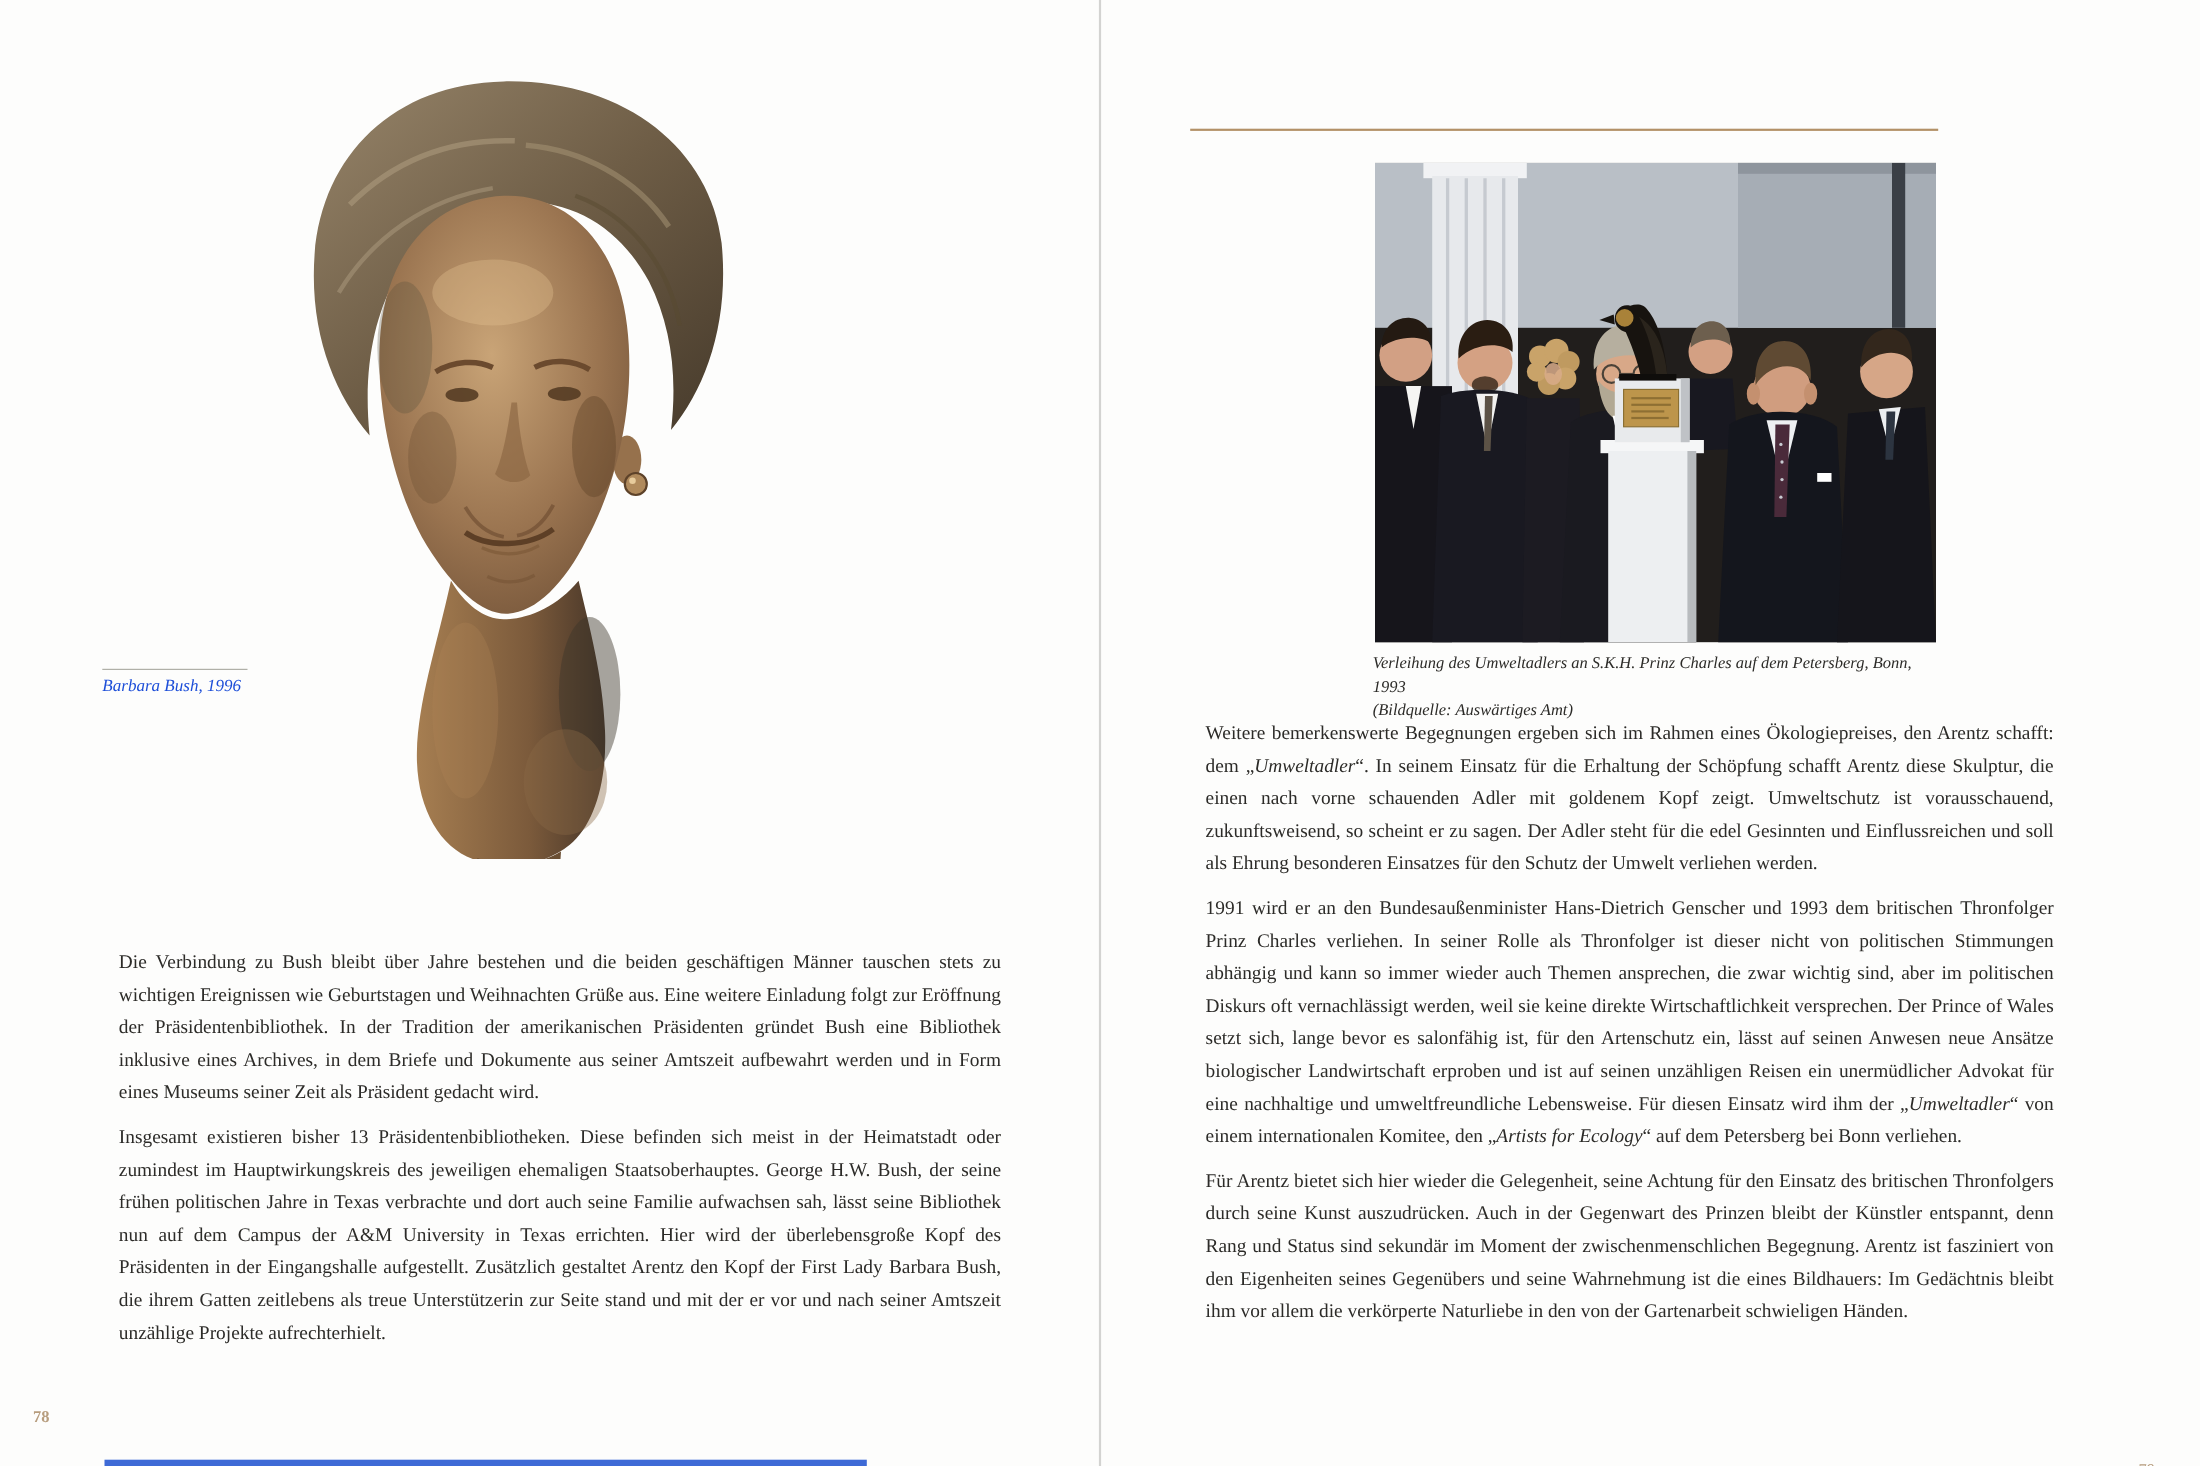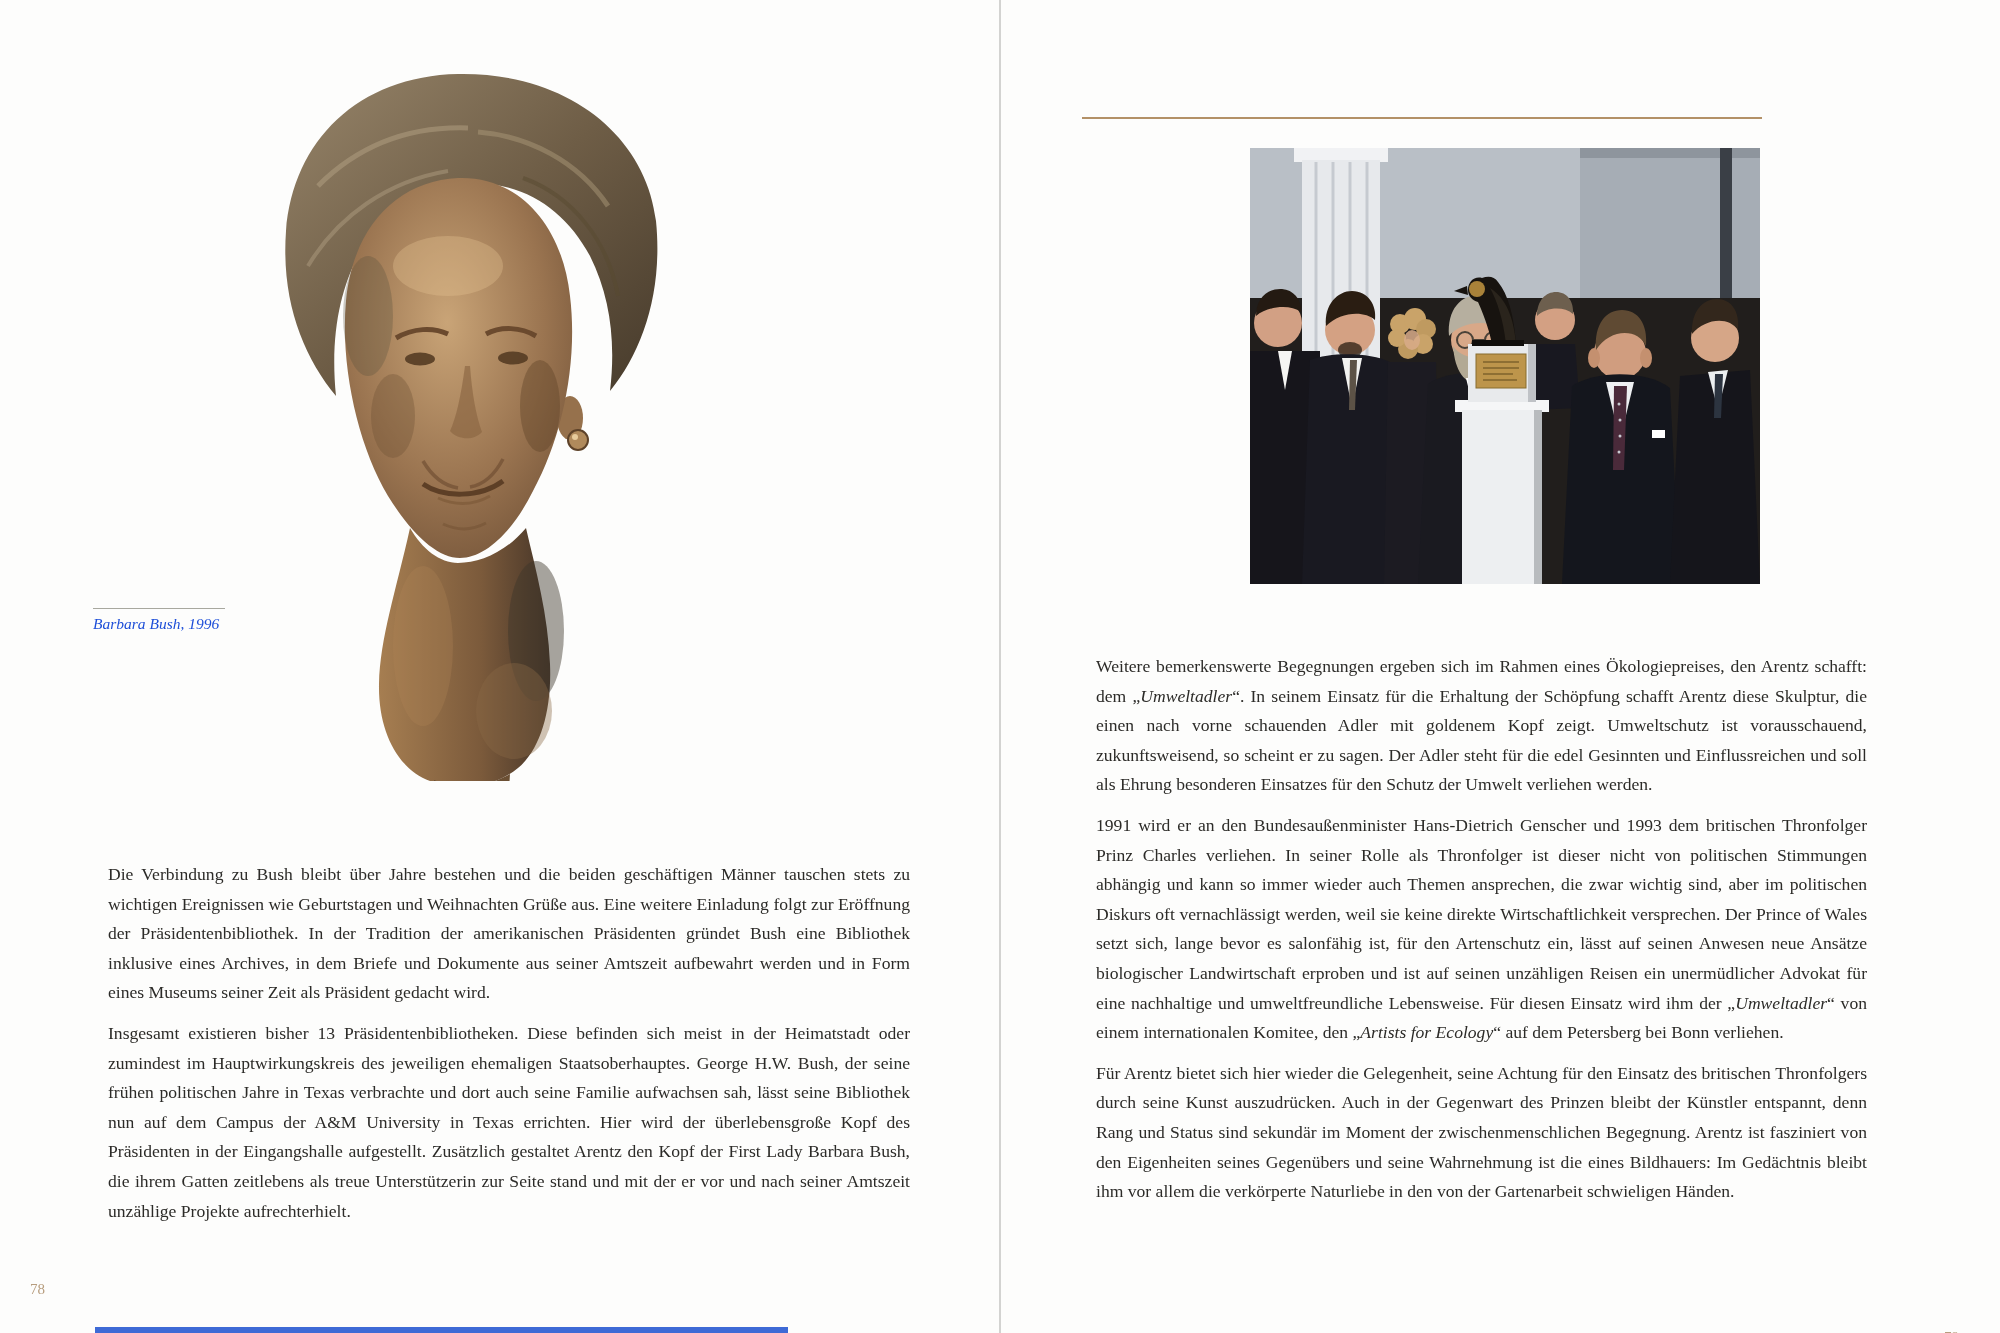--- a/index.html
+++ b/index.html
@@ -19,21 +19,21 @@
     font-size:29px;letter-spacing:2px;color:#b39167;font-weight:400;white-space:nowrap;
   }
   .chapter-rule{position:absolute;left:1082px;top:117px;width:680px;height:2px;background:#b39167;}
   .ceremony-figure{position:absolute;left:1250px;top:148px;width:510px;height:436px;}
   .photo-caption{position:absolute;left:1248px;top:593px;width:520px;font-style:italic;font-size:15px;line-height:21.5px;color:#2c2b28;}
   .right-text{position:absolute;left:1096px;top:652px;width:787px;}
   
   .body-text{font-size:17.6px;line-height:29.6px;text-align:justify;}
   .body-text p{margin:0 16px 11px 0;}
   .page-num{position:absolute;top:1281px;font-size:15px;color:#b79d7e;}
-  .page-num.left{left:30px;}
+  .page-num.left{left:30px;font-weight:bold;}
   .page-num.right{left:1944px;margin-top:48px;}
   .footer-bar{position:absolute;left:95px;top:1327px;width:693px;height:6px;background:#3e6ad6;}
   svg{display:block;width:100%;height:100%;}
 </style>
 </head>
 <body>
 
 <div class="spread">
 
   <div class="bust-figure">
@@ -187,20 +187,24 @@
       <rect x="233" y="225" width="30" height="2" fill="#7a5f29" opacity="0.7"></rect>
       <rect x="233" y="231" width="34" height="2" fill="#7a5f29" opacity="0.7"></rect>
 
       <path d="M232,130 C224,128 218,134 218,142 C218,148 222,152 228,154 C236,172 240,186 242,196 L266,196 C264,168 258,146 248,134 C244,128 238,128 232,130 Z" fill="#17130f"></path>
       <polygon points="217,138 204,143 218,147" fill="#17130f"></polygon>
       <path d="M240,140 C256,150 264,170 266,196 L256,196 C253,170 247,153 240,140 Z" fill="#2a241c"></path>
       <circle cx="227" cy="141" r="8" fill="#b98f3e" opacity="0.9"></circle>
       <rect x="222" y="192" width="52" height="6" fill="#0f0d0b"></rect>
     </svg>
   </div>
+  <div class="photo-caption">
+    <div>Verleihung des Umweltadlers an S.K.H. Prinz Charles auf dem Petersberg, Bonn, 1993</div>
+    <div>(Bildquelle: Auswärtiges Amt)</div>
+  </div>
 
   <div class="right-text body-text">
     <p><span>Weitere bemerkenswerte Begegnungen ergeben sich im Rahmen eines Ökologiepreises, den Arentz schafft: dem „</span><span style="font-style: italic;">Umweltadler</span><span>“. In seinem Einsatz für die Erhaltung der Schöpfung schafft Arentz diese Skulptur, die einen nach vorne schauenden Adler mit goldenem Kopf zeigt. Umweltschutz ist vorausschauend, zukunftsweisend, so scheint er zu sagen. Der Adler steht für die edel Gesinnten und Einflussreichen und soll als Ehrung besonderen Einsatzes für den Schutz der Umwelt verliehen werden.</span></p>
     <p><span>1991 wird er an den Bundesaußenminister Hans-Dietrich Genscher und 1993 dem britischen Thronfolger Prinz Charles verliehen. In seiner Rolle als Thronfolger ist dieser nicht von politischen Stimmungen abhängig und kann so immer wieder auch Themen ansprechen, die zwar wichtig sind, aber im politischen Diskurs oft vernachlässigt werden, weil sie keine direkte Wirtschaftlichkeit versprechen. Der Prince of Wales setzt sich, lange bevor es salonfähig ist, für den Artenschutz ein, lässt auf seinen Anwesen neue Ansätze biologischer Landwirtschaft erproben und ist auf seinen unzähligen Reisen ein unermüdlicher Advokat für eine nachhaltige und umweltfreundliche Lebensweise. Für diesen Einsatz wird ihm der „</span><span style="font-style: italic;">Umweltadler</span><span>“ von einem internationalen Komitee, den „</span><span style="font-style: italic;">Artists for Ecology</span><span>“ auf dem Petersberg bei Bonn verliehen.</span></p>
     <p><span>Für Arentz bietet sich hier wieder die Gelegenheit, seine Achtung für den Einsatz des britischen Thronfolgers durch seine Kunst auszudrücken. Auch in der Gegenwart des Prinzen bleibt der Künstler entspannt, denn Rang und Status sind sekundär im Moment der zwischenmenschlichen Begegnung. Arentz ist fasziniert von den Eigenheiten seines Gegenübers und seine Wahrnehmung ist die eines Bildhauers: Im Gedächtnis bleibt ihm vor allem die verkörperte Naturliebe in den von der Gartenarbeit schwieligen Händen.</span></p>
   </div>
 
   <div class="page-num right">79</div>
 
   <div class="page-divider"></div>

